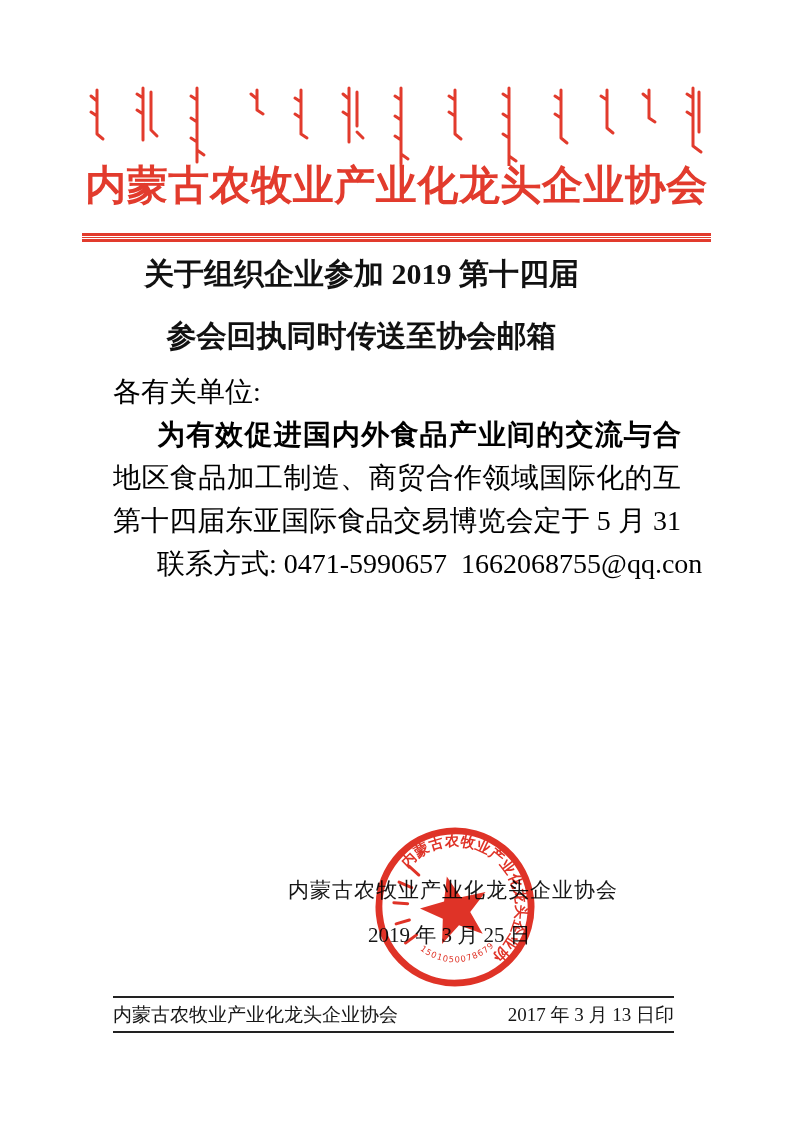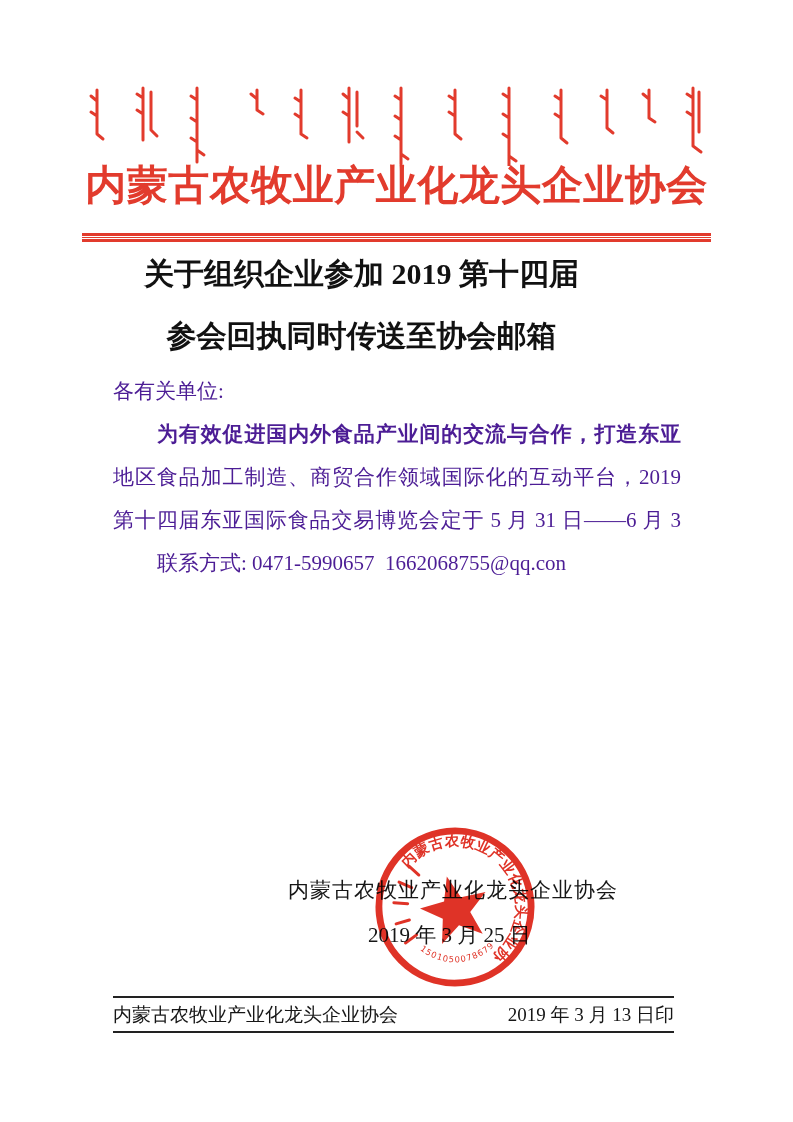--- a/index.html
+++ b/index.html
@@ -55,23 +55,23 @@
     white-space: nowrap;
   }
   .doc-title.t1 { top: 254px; }
   .doc-title.t2 { top: 316px; }
   
   .body-block {
     position: absolute;
     left: 113px;
     top: 370px;
     width: 568px;
-    font-size: 21px;
+    font-size: 28px;
     line-height: 43px;
-    color: #4c1d95;
+    color: #000000;
   }
   .bline { height: 43px; white-space: nowrap; }
   .bline.jfull { text-align: justify; text-align-last: justify; white-space: normal; overflow: hidden; }
   .bline.indent { text-indent: 44px; font-weight: bold; }
   .bline.pre { white-space: pre; text-indent: 44px; }
   .attachment-line {
     position: absolute;
     left: 113px;
     top: 744px;
     width: 600px;
@@ -194,17 +194,17 @@
         <path d="M20.9,71.2 L34.7,73.7"></path>
         <path d="M28.3,51 L40.4,58"></path>
         <path d="M40,36 L49,46"></path>
       </g>
     </g>
   </svg>
 
   <div class="footer-rule top"></div>
   <div class="footer-row">
     <span>内蒙古农牧业产业化龙头企业协会</span>
-    <span>2019 年 3 月 13 日印</span>
+    <span>2017 年 3 月 13 日印</span>
   </div>
   <div class="footer-rule bottom"></div>
 
 </div>
 
 </body></html>

